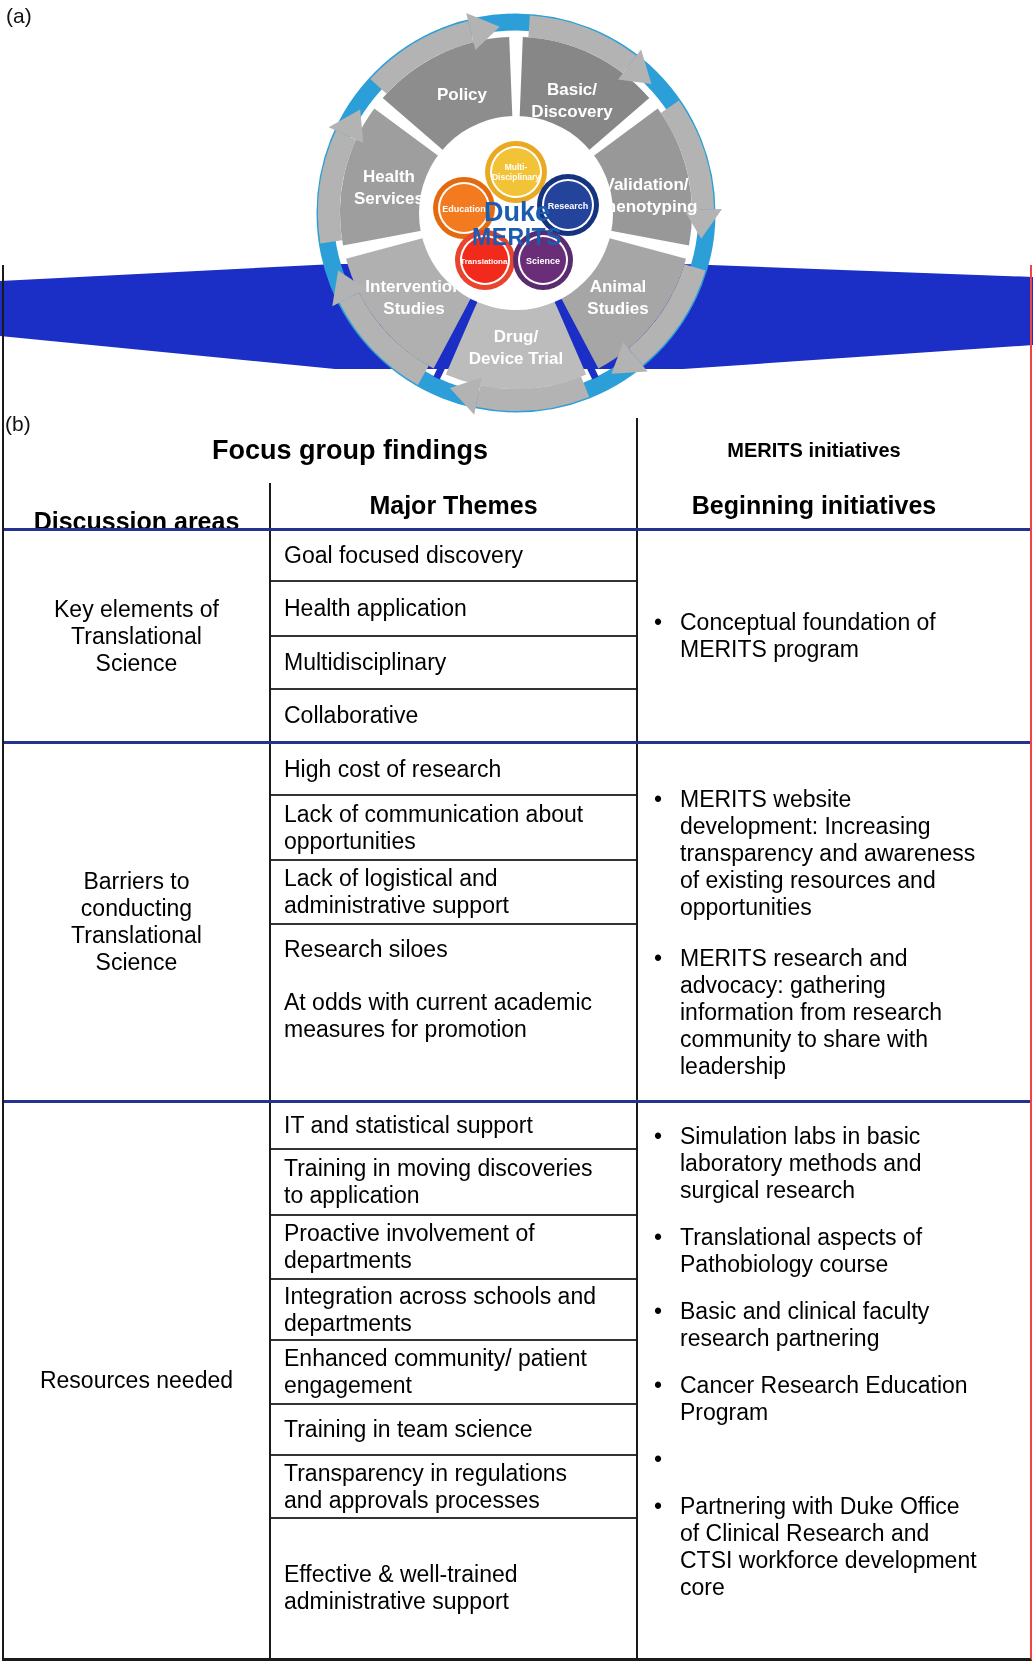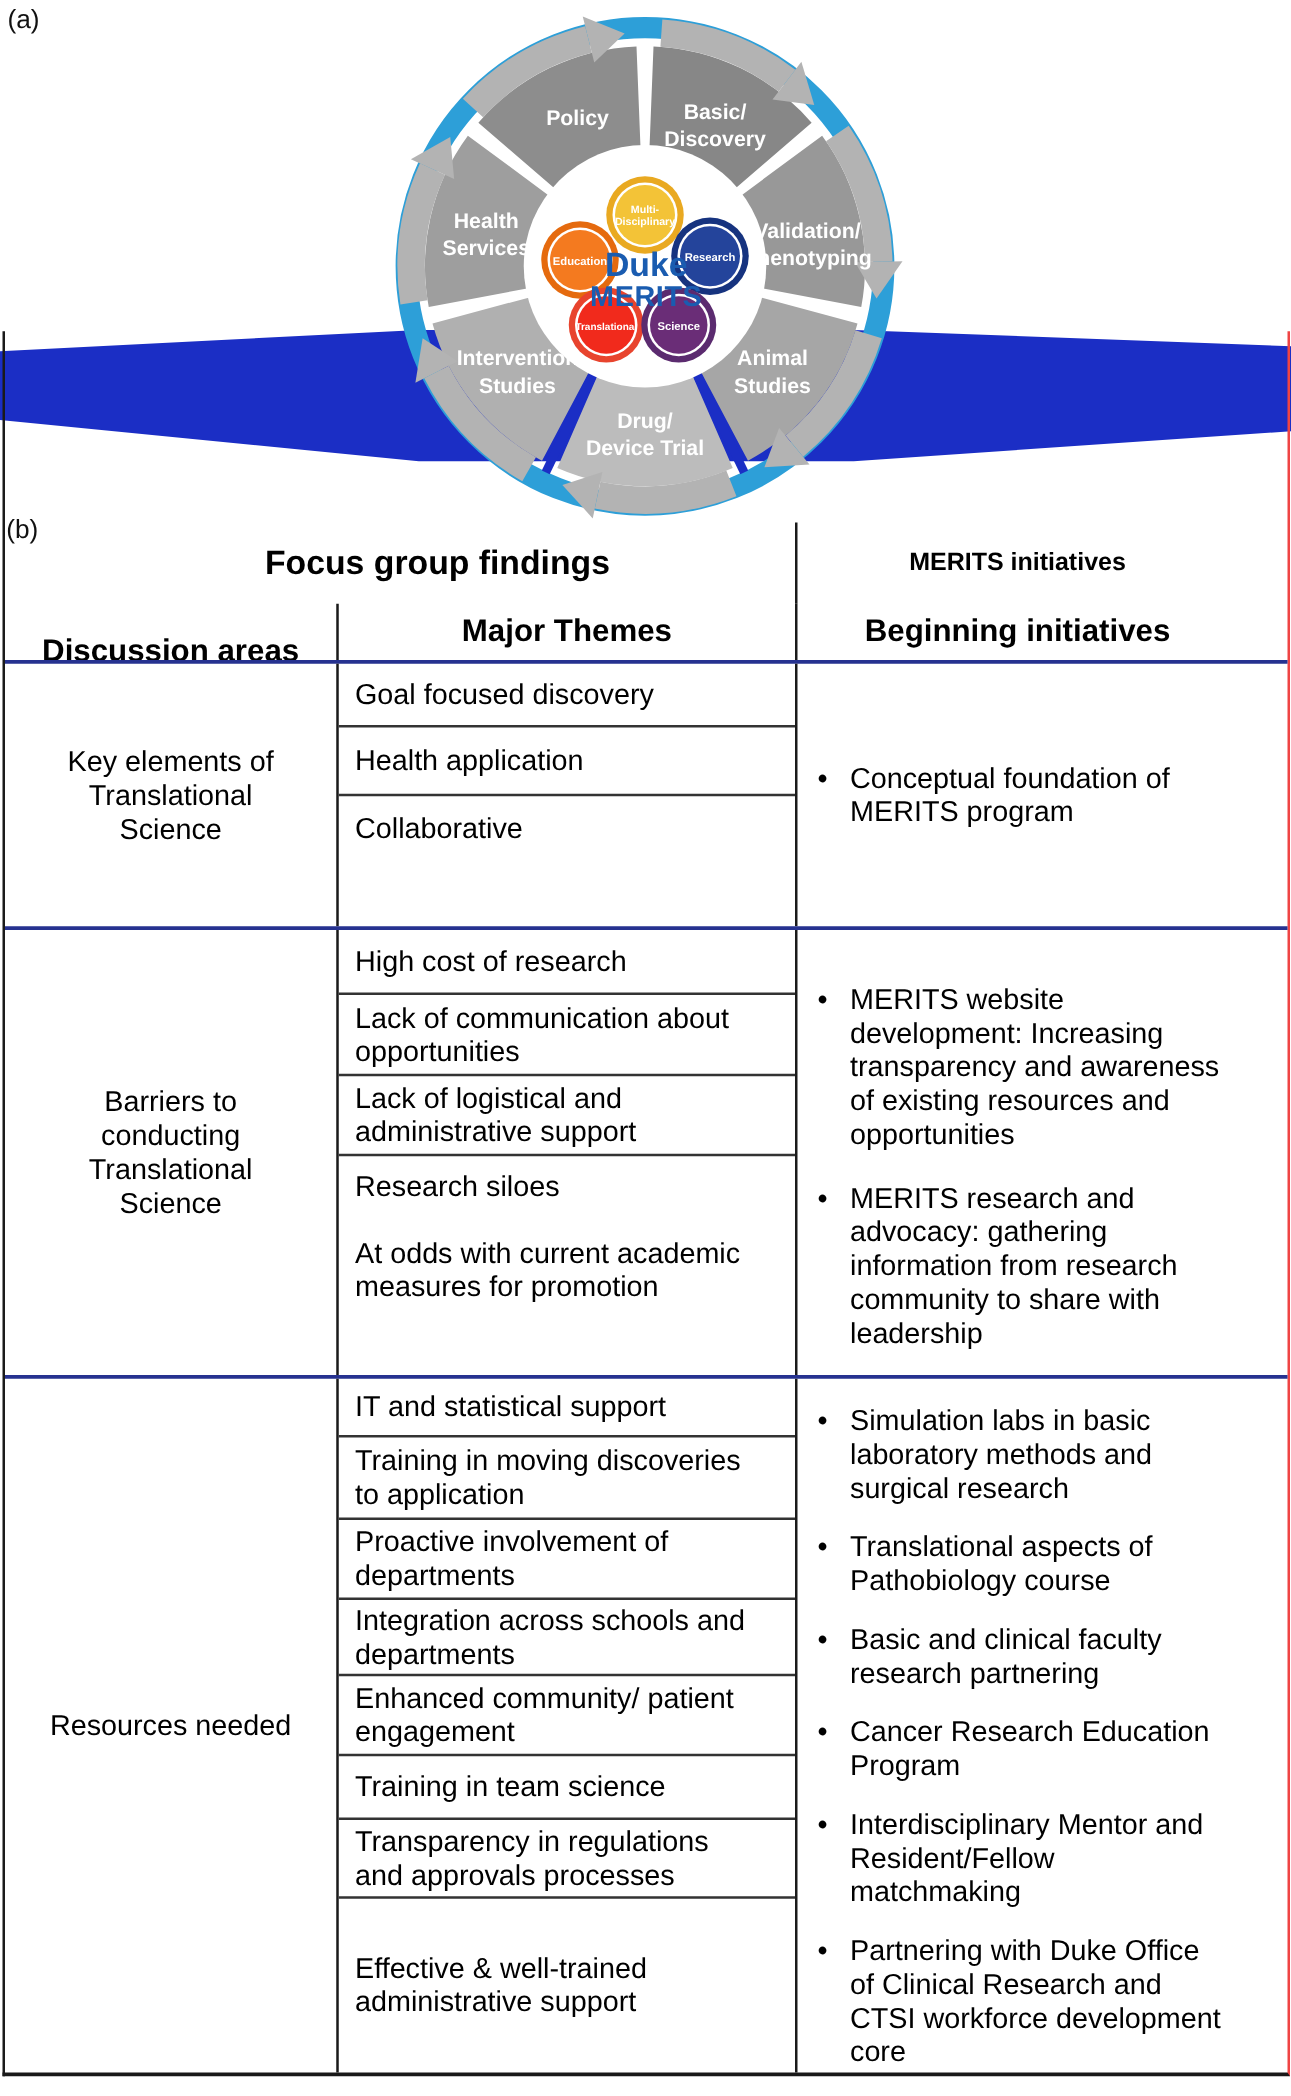--- a/index.html
+++ b/index.html
@@ -167,20 +167,21 @@
 
     <div class="abs hr-blue" id="blue1"></div>
 
     <div class="abs sec" id="sec1">
       <div class="c1">Key elements of
 Translational
 Science</div>
       <div class="c2">
         <div class="cell" style="height:51px">Goal focused discovery</div>
         <div class="cell" style="height:55px">Health application</div>
+        <div class="cell" style="height:53px">Multidisciplinary</div>
         <div class="cell nb" style="height:51px">Collaborative</div>
       </div>
       <div class="c3">
         <ul>
           <li>
             <span class="b">•</span>
             <span class="it">Conceptual foundation of
 MERITS program</span>
           </li>
         </ul>
@@ -266,23 +267,20 @@
             <span class="it">Basic and clinical faculty
 research partnering</span>
           </li>
           <li>
             <span class="b">•</span>
             <span class="it">Cancer Research Education
 Program</span>
           </li>
           <li>
             <span class="b">•</span>
-            <span class="it">Interdisciplinary Mentor and
-Resident/Fellow
-matchmaking</span>
           </li>
           <li>
             <span class="b">•</span>
             <span class="it">Partnering with Duke Office
 of Clinical Research and
 CTSI workforce development
 core</span>
           </li>
         </ul>
       </div>

